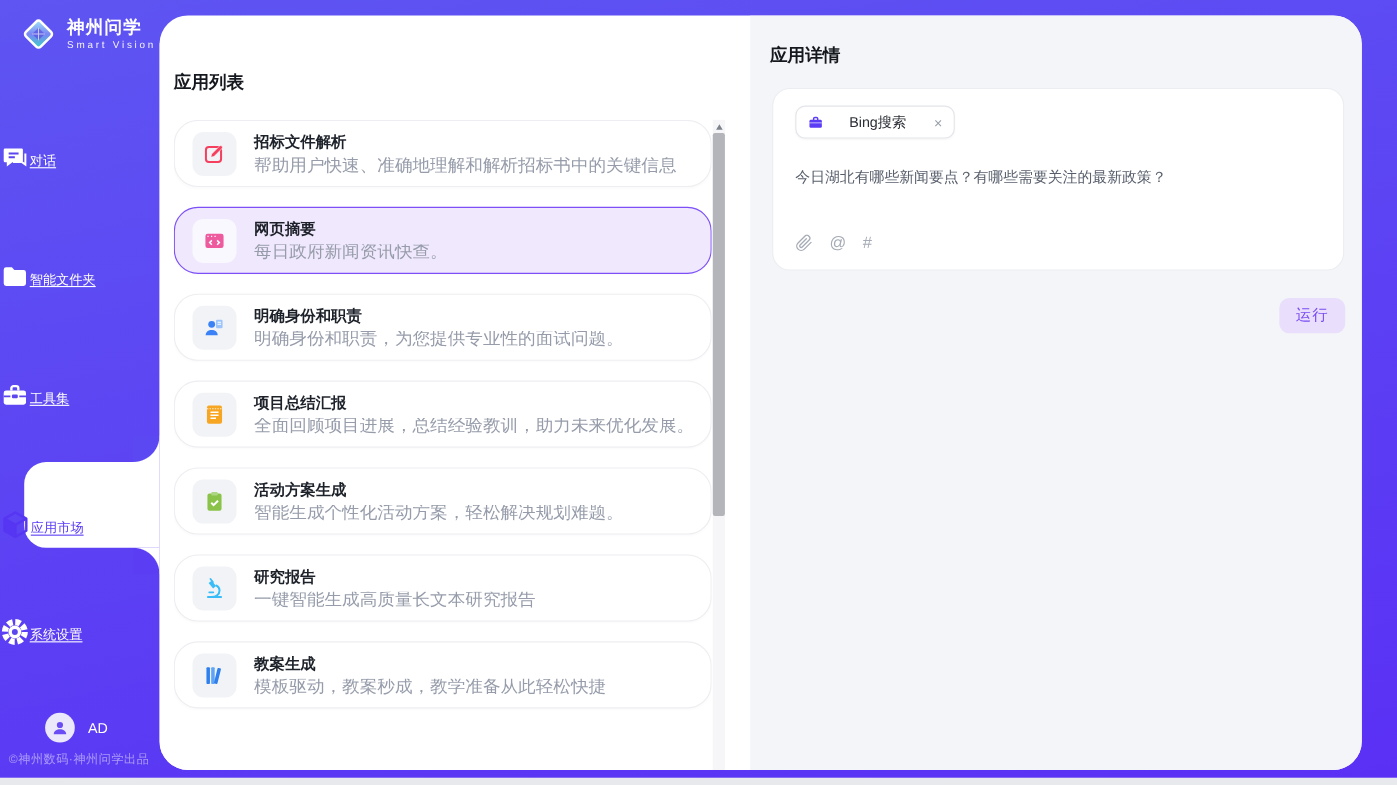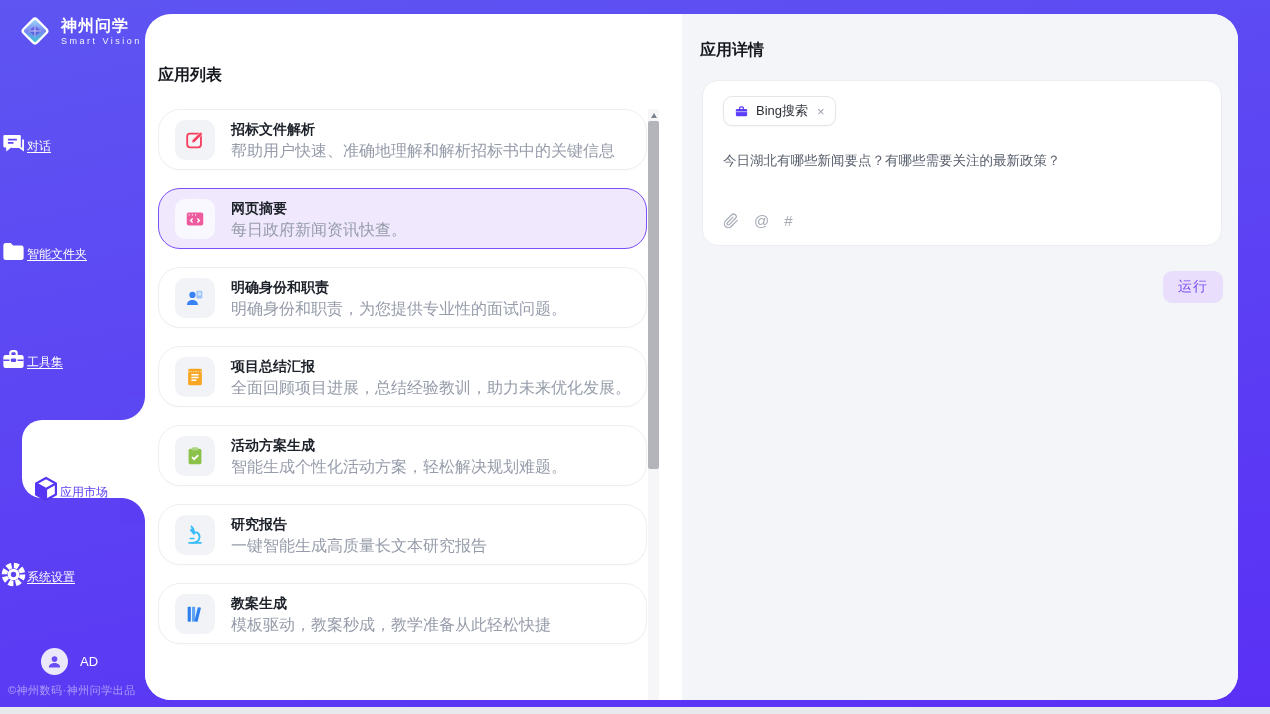--- a/index.html
+++ b/index.html
@@ -30,21 +30,21 @@
   .brand-name{font-size:16px;font-weight:bold;letter-spacing:1px;line-height:19px;}
   .brand-sub{font-size:9px;letter-spacing:2.5px;opacity:.92;line-height:12px;}
   .nav-item{
     position:absolute;left:0;width:145px;height:62px;
     display:flex;flex-direction:row;align-items:center;justify-content:flex-start;
     color:#fff;cursor:pointer;z-index:3;
   }
   .nav-item .nav-label{font-size:12px;margin-top:7px;text-decoration:underline;text-underline-offset:2px;}
   .nav-item.active{color:var(--accent);}
   .nav-chat{top:112px;}  .nav-folder{top:220px;}  .nav-tools{top:328px;}
-  .nav-market{top:458px;padding-left:32px;} .nav-settings{top:543px;}
+  .nav-market{top:446px;} .nav-settings{top:543px;}
   .bump{position:absolute;left:22px;top:420px;width:123px;height:78px;background:#fff;
         border-radius:20px 0 0 20px;z-index:2;}
   .bump::before{content:"";position:absolute;right:0;top:-24px;width:24px;height:24px;
         background:radial-gradient(circle at 0 0,#5c48f3 23.5px,#fff 24.5px);}
   .bump::after{content:"";position:absolute;right:0;bottom:-24px;width:24px;height:24px;
         background:radial-gradient(circle at 0 100%,#5b3ef4 23.5px,#fff 24.5px);}
   .user-row{position:absolute;left:41px;top:648px;display:flex;align-items:center;gap:12px;}
   .avatar{width:27px;height:27px;border-radius:50%;background:#ece8fb;display:flex;align-items:center;justify-content:center;}
   .user-initials{color:#fff;font-size:13px;}
   .sidebar-footer{position:absolute;left:8px;top:683px;font-size:11px;color:rgba(255,255,255,.48);letter-spacing:.5px;white-space:nowrap;}
@@ -77,21 +77,21 @@
   .tri-down{width:0;height:0;border-left:3.5px solid transparent;border-right:3.5px solid transparent;border-top:5px solid #7d838c;}
   .sb-thumb{position:absolute;left:0;top:12px;width:11px;height:348px;background:#b3b5ba;border-radius:2px;cursor:grab;}
   
   .detail-panel{position:relative;flex:1;height:100%;background:var(--panel-gray);}
   .composer-card{
     position:absolute;top:66px;left:20px;width:520px;height:166px;background:#fff;
     border:1px solid #ebedf1;border-radius:16px;
   }
   .tool-chip{
     position:absolute;top:15px;left:20px;height:30px;padding:0 10px;
-    display:inline-flex;align-items:center;gap:7px;background:#fff;
+    display:inline-flex;align-items:center;gap:23px;background:#fff;
     border:1px solid #e3e5ea;border-radius:9px;box-shadow:0 1px 2px rgba(20,20,40,.04);cursor:pointer;
   }
   .chip-label{font-size:13px;color:#2c2f36;}
   .chip-close{font-size:13px;color:#9aa0ab;cursor:pointer;line-height:1;margin-left:2px;}
   .query-text{position:absolute;top:70px;left:20px;right:20px;font-size:13.5px;color:#575e6b;line-height:19px;cursor:text;}
   .composer-tools{position:absolute;left:20px;bottom:16px;display:flex;align-items:center;gap:15px;color:#a6abb6;}
   .composer-tools .glyph{font-size:15px;cursor:pointer;}
   .run-btn{
     position:absolute;top:257px;right:15px;padding:7px 15px;border:none;border-radius:9px;
     background:var(--run-bg);color:var(--run-text);font-size:14px;cursor:pointer;

